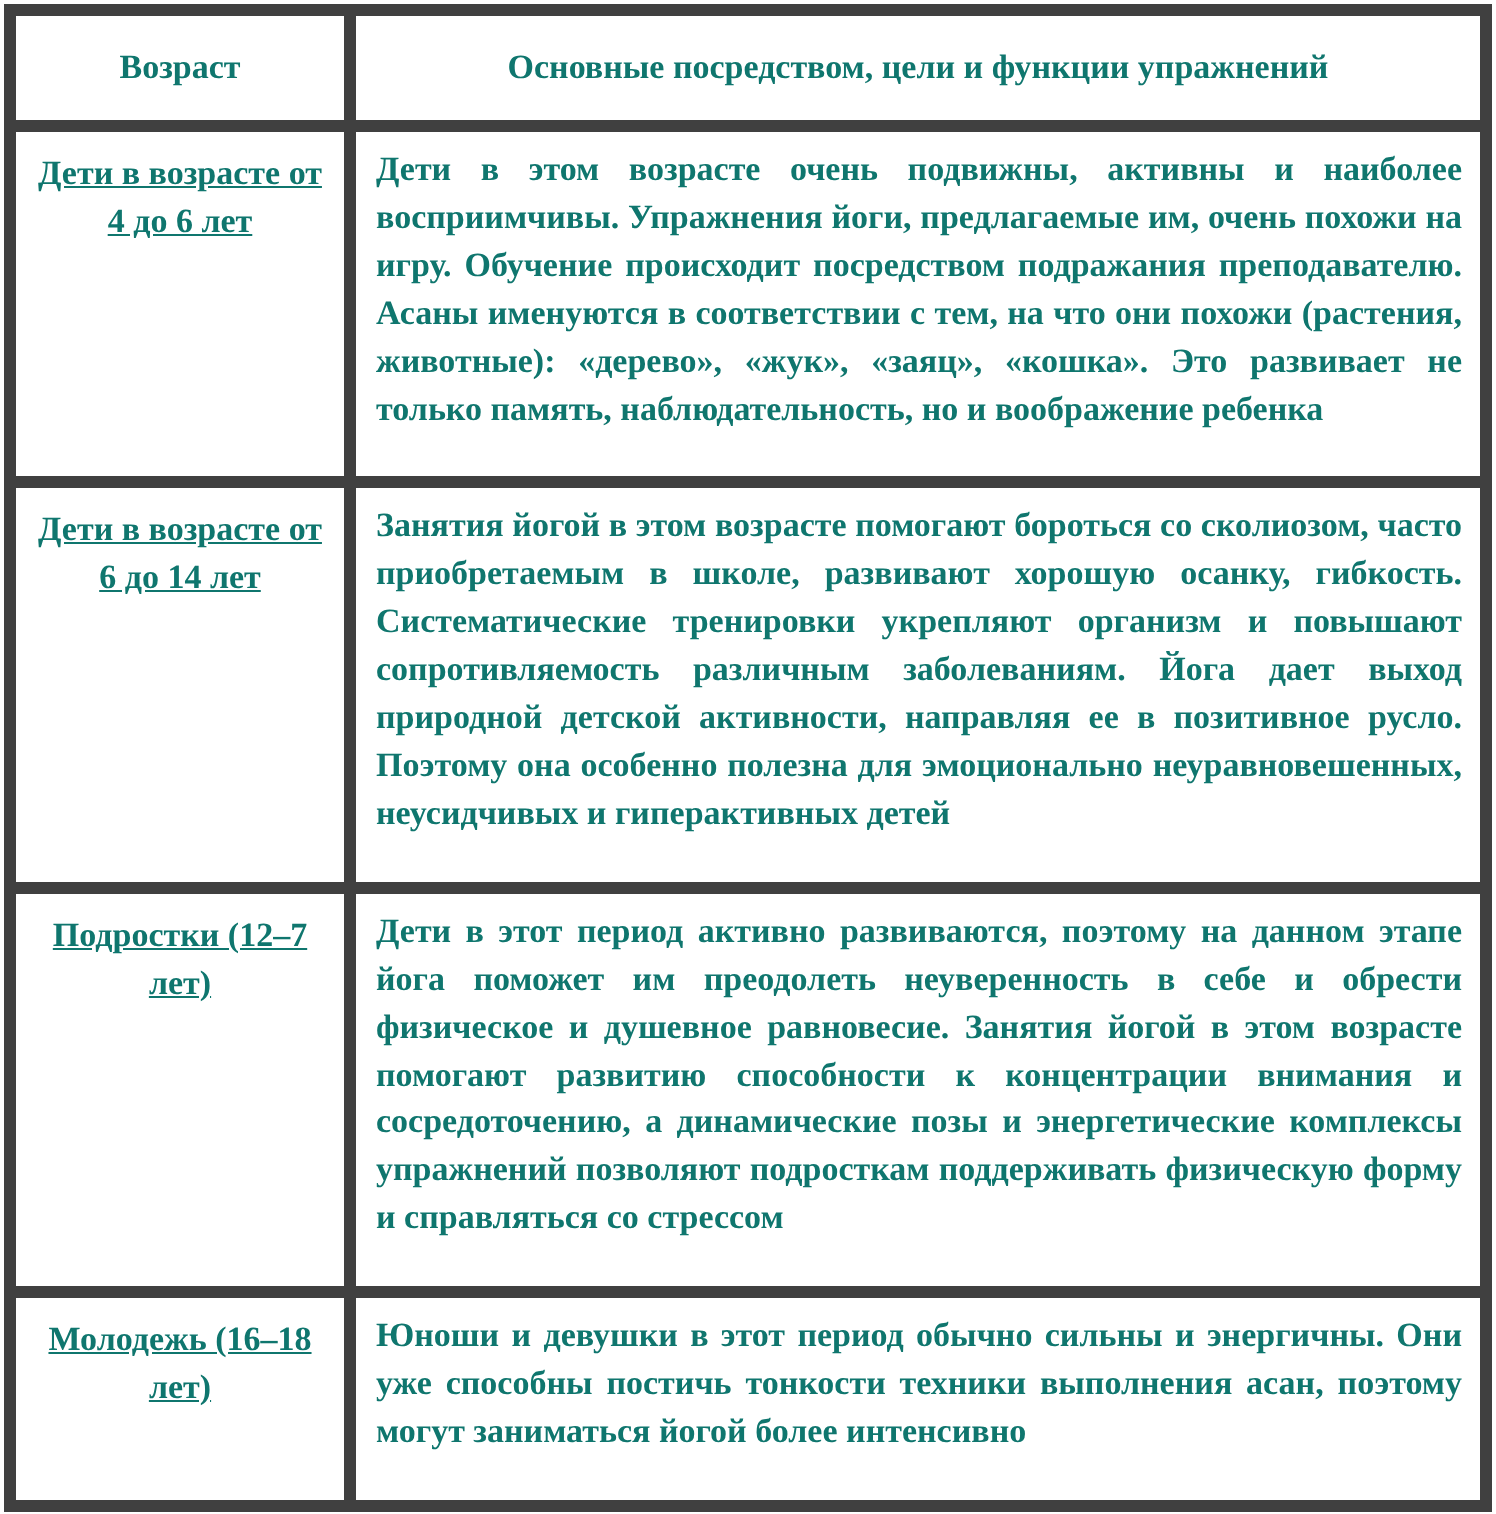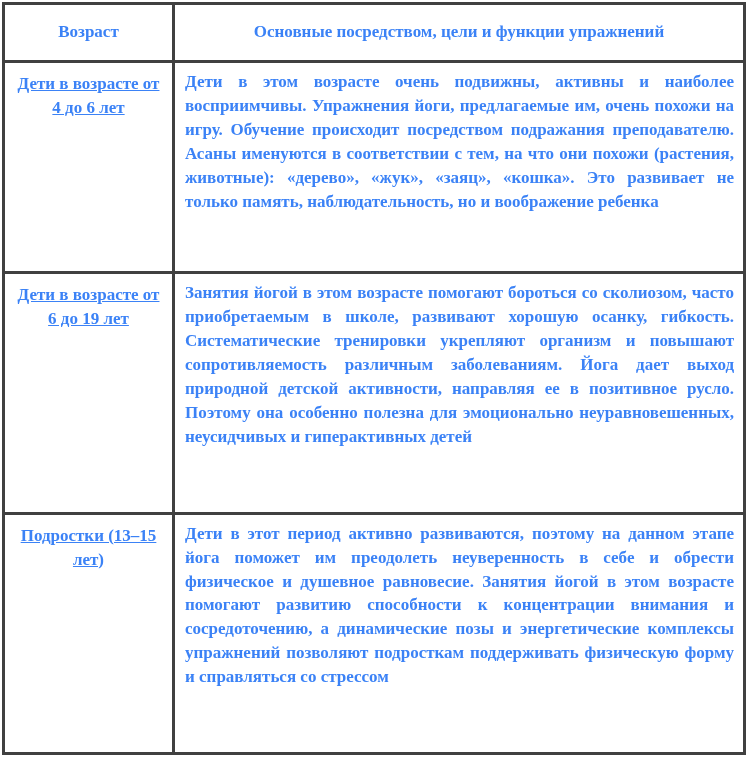--- a/index.html
+++ b/index.html
@@ -17,25 +17,25 @@
       overflow: hidden;
     }
     table.age-table {
       width: 100%;
       height: 100%;
       border-collapse: collapse;
       table-layout: fixed;
     }
     .age-table th,
     .age-table td {
-      border: 3px solid #404040;
+      border: 6px solid #404040;
       box-sizing: border-box;
       font-size: 17px;
       font-weight: bold;
-      color: #3b82f6;
+      color: #0f766e;
     }
     .age-table th {
       text-align: center;
       vertical-align: middle;
       padding: 8px 26px;
       line-height: 1.35;
       height: 58px;
     }
     th.col-age {
       width: 170px;
@@ -67,22 +67,26 @@
         <th class="col-age">Возраст</th>
         <th class="col-features">Основные посредством, цели и функции упражнений</th>
       </tr>
     </thead>
     <tbody>
         <tr>
           <td class="age-cell">Дети в возрасте от 4 до 6 лет</td>
           <td class="desc-cell" lang="ru">Дети в этом возрасте очень подвижны, активны и наиболее восприимчивы. Упражнения йоги, предлагаемые им, очень похожи на игру. Обучение происходит посредством подражания преподавателю. Асаны именуются в соответствии с тем, на что они похожи (растения, животные): «дерево», «жук», «заяц», «кошка». Это развивает не только память, наблюдательность, но и воображение ребенка</td>
         </tr>
         <tr>
-          <td class="age-cell">Дети в возрасте от 6 до 19 лет</td>
+          <td class="age-cell">Дети в возрасте от 6 до 14 лет</td>
           <td class="desc-cell" lang="ru">Занятия йогой в этом возрасте помогают бороться со сколиозом, часто приобретаемым в школе, развивают хорошую осанку, гибкость. Систематические тренировки укрепляют организм и повышают сопротивляемость различным заболеваниям. Йога дает выход природной детской активности, направляя ее в позитивное русло. Поэтому она особенно полезна для эмоционально неуравновешенных, неусидчивых и гиперактивных детей</td>
         </tr>
         <tr>
-          <td class="age-cell">Подростки (13–15 лет)</td>
+          <td class="age-cell">Подростки (12–7 лет)</td>
           <td class="desc-cell" lang="ru">Дети в этот период активно развиваются, поэтому на данном этапе йога поможет им преодолеть неуверенность в себе и обрести физическое и душевное равновесие. Занятия йогой в этом возрасте помогают развитию способности к концентрации внимания и сосредоточению, а динамические позы и энергетические комплексы упражнений позволяют подросткам поддерживать физическую форму и справляться со стрессом</td>
+        </tr>
+        <tr>
+          <td class="age-cell">Молодежь (16–18 лет)</td>
+          <td class="desc-cell" lang="ru">Юноши и девушки в этот период обычно сильны и энергичны. Они уже способны постичь тонкости техники выполнения асан, поэтому могут заниматься йогой более интенсивно</td>
         </tr>
       </tbody>
   </table>
 </div>
 
 </body></html>

